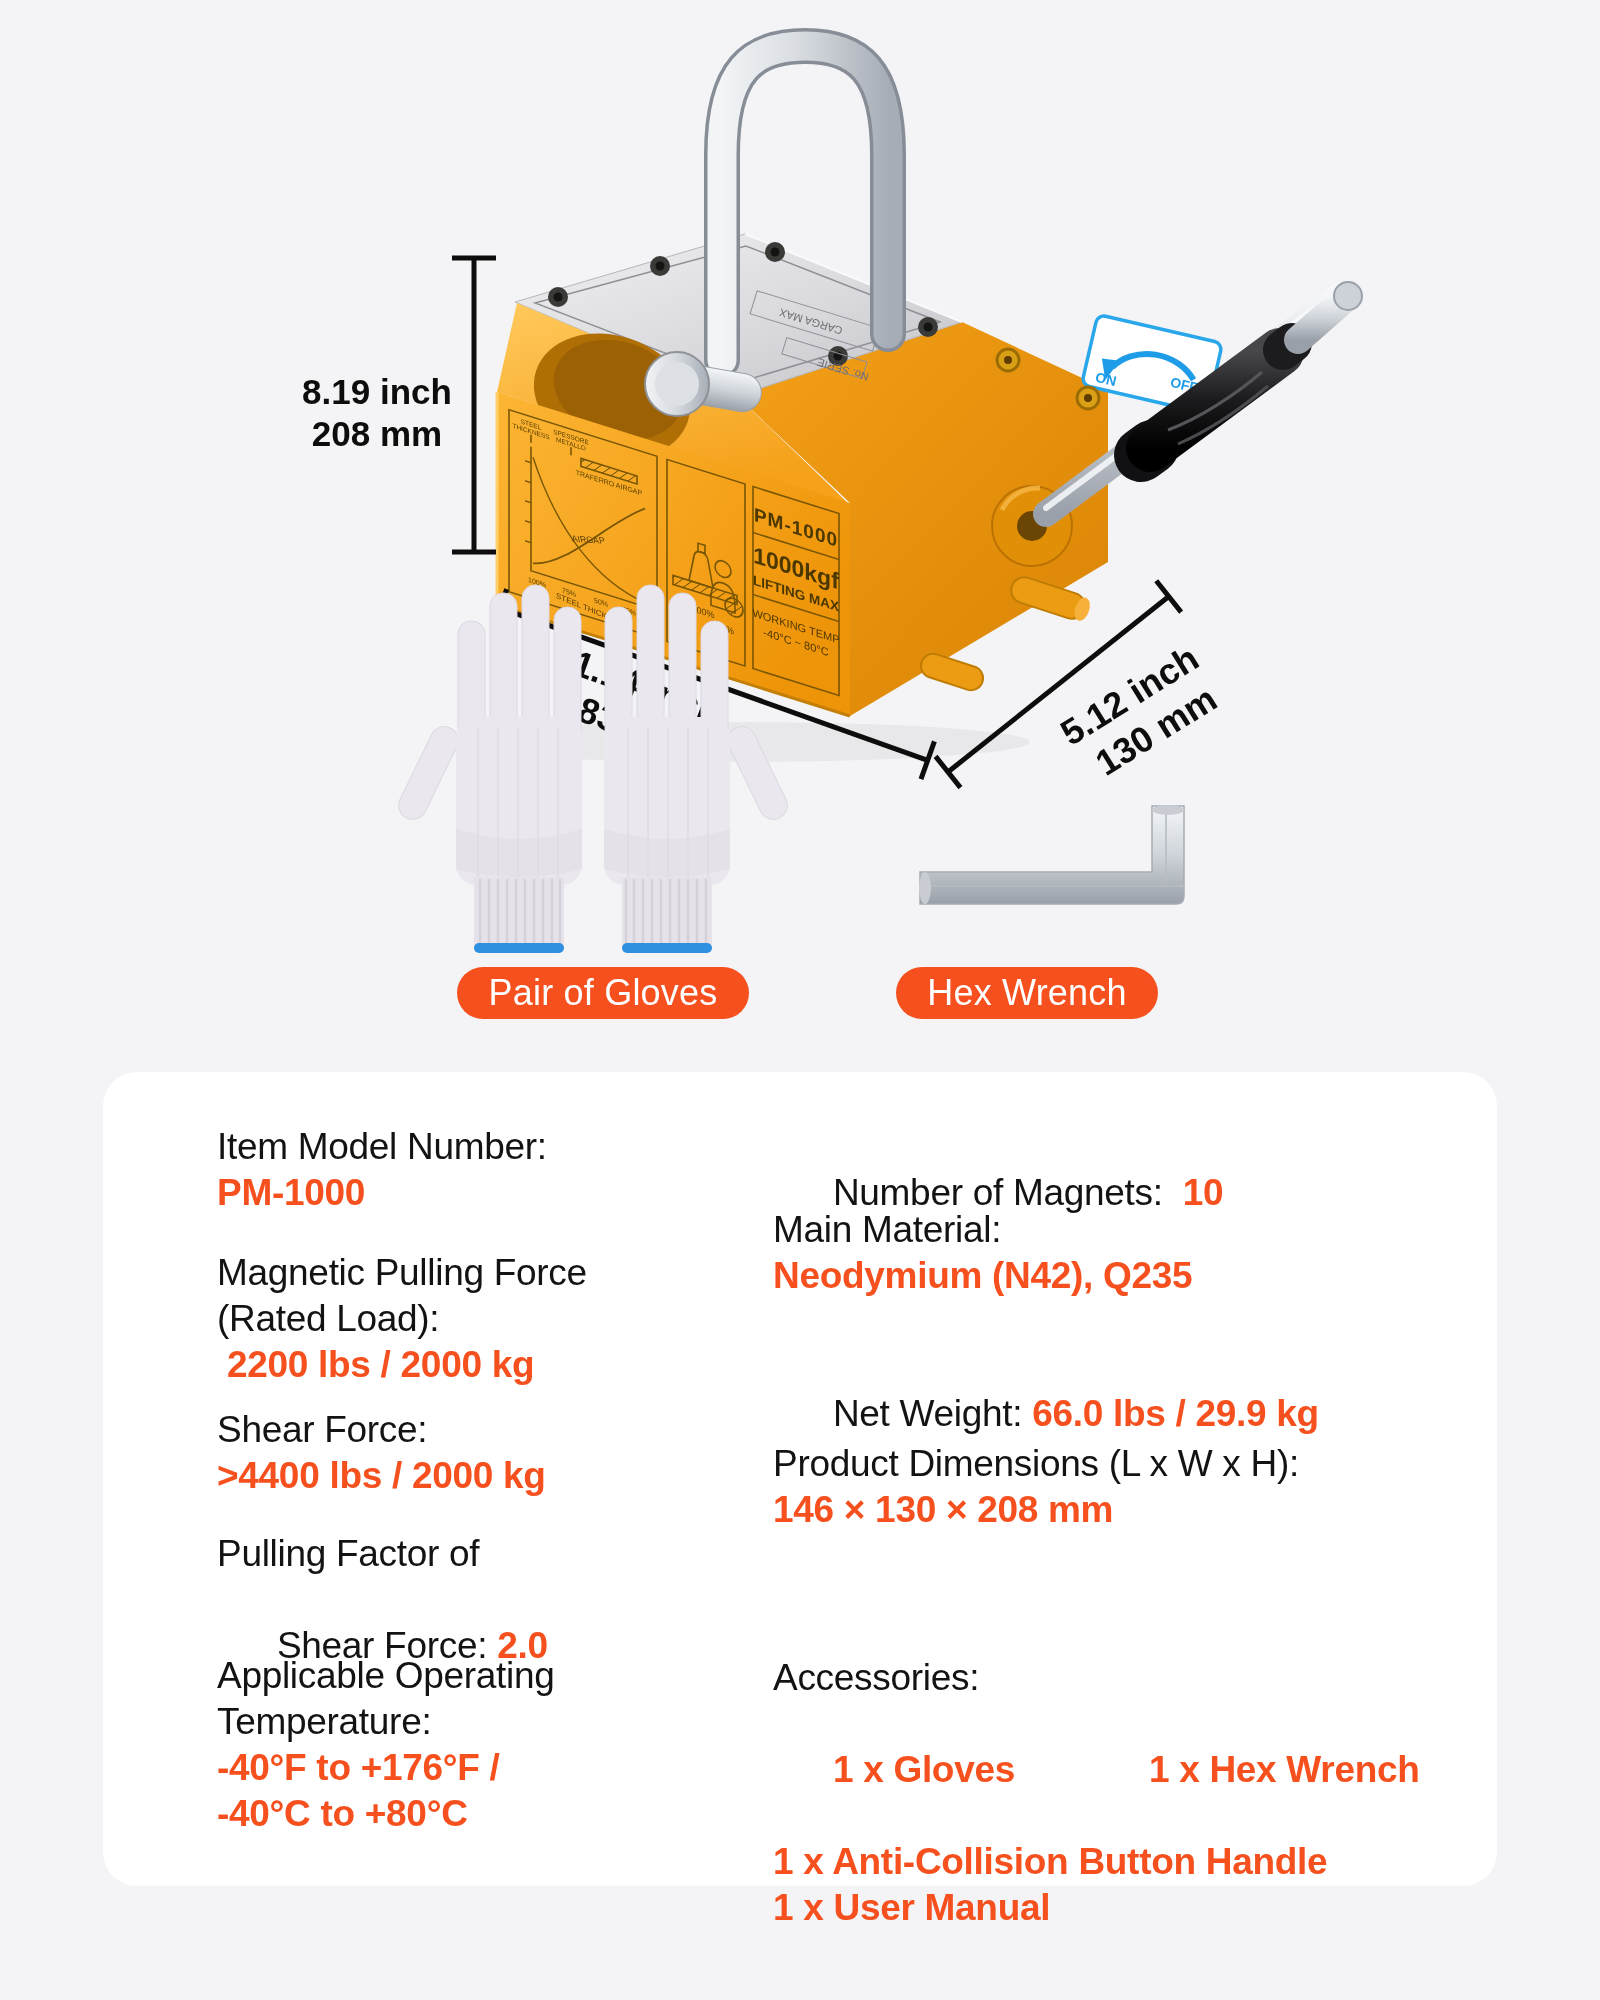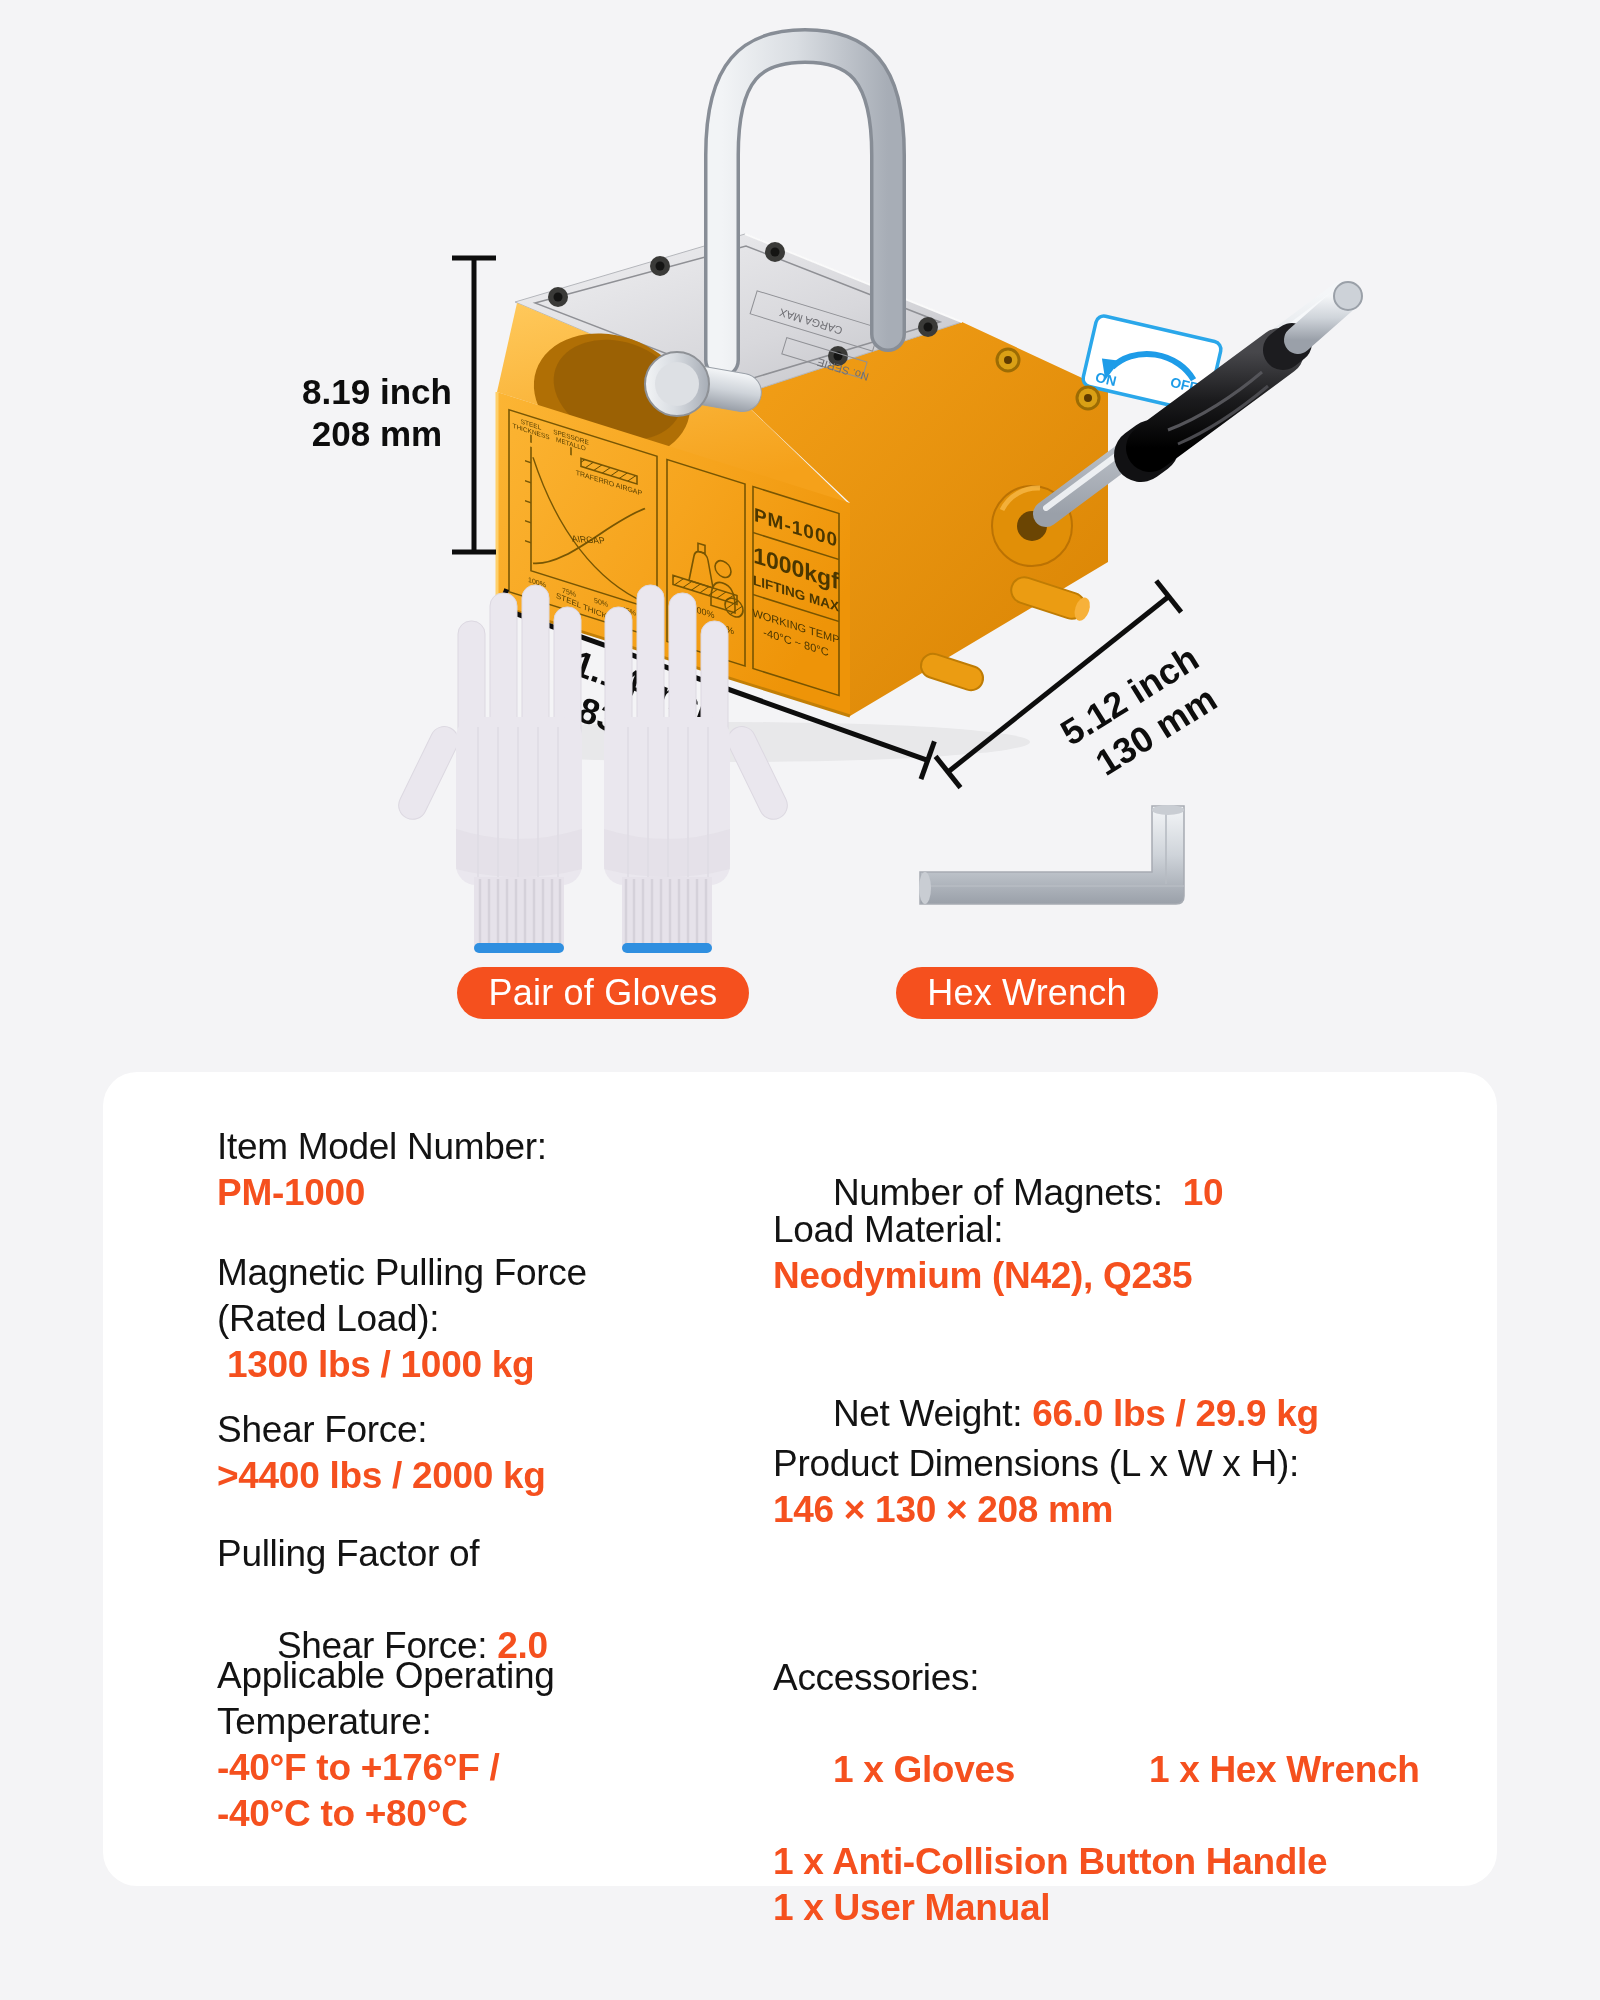--- a/index.html
+++ b/index.html
@@ -318,21 +318,21 @@
 <section class="card">
 
   <div class="blk" style="left:114px;top:52px">
     <div class="ln dark">Item Model Number:</div>
     <div class="ln acc">PM-1000</div>
   </div>
 
   <div class="blk" style="left:114px;top:178px">
     <div class="ln dark">Magnetic Pulling Force</div>
     <div class="ln dark">(Rated Load):</div>
-    <div class="ln acc"> 1300 lbs / 1000 kg</div>
+    <div class="ln acc"> 2200 lbs / 2000 kg</div>
   </div>
 
   <div class="blk" style="left:114px;top:335px">
     <div class="ln dark">Shear Force:</div>
     <div class="ln acc">&gt;4400 lbs / 2000 kg</div>
   </div>
 
   <div class="blk" style="left:114px;top:459px">
     <div class="ln dark">Pulling Factor of</div>
     <div class="ln">
@@ -347,21 +347,21 @@
     <div class="ln acc">-40°C to +80°C</div>
   </div>
 
   <div class="blk" style="left:670px;top:52px">
     <div class="ln">
       <span class="dark">Number of Magnets:  </span><span class="acc">10</span>
     </div>
   </div>
 
   <div class="blk" style="left:670px;top:135px">
-    <div class="ln dark">Load Material:</div>
+    <div class="ln dark">Main Material:</div>
     <div class="ln acc">Neodymium (N42), Q235</div>
   </div>
 
   <div class="blk" style="left:670px;top:273px">
     <div class="ln">
       <span class="dark">Net Weight: </span><span class="acc">66.0 lbs / 29.9 kg</span>
     </div>
   </div>
 
   <div class="blk" style="left:670px;top:369px">

